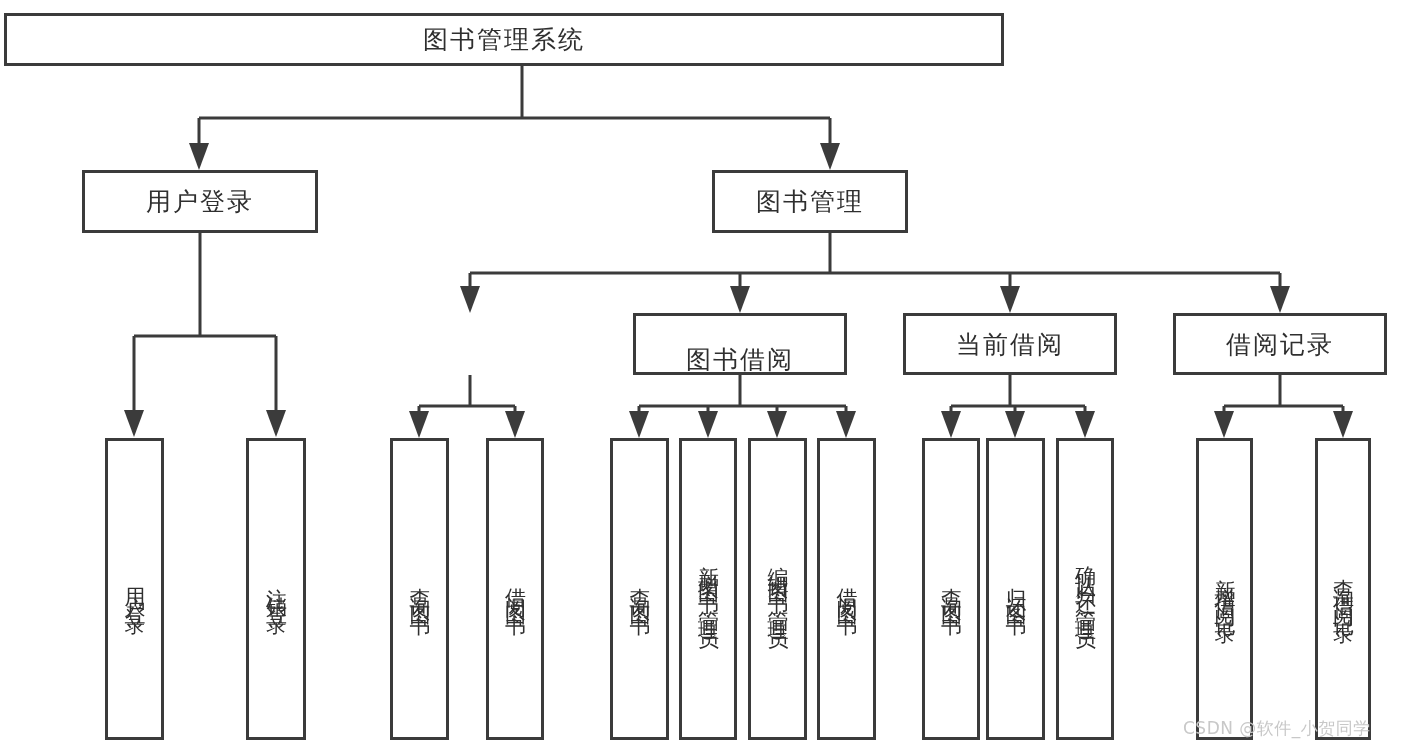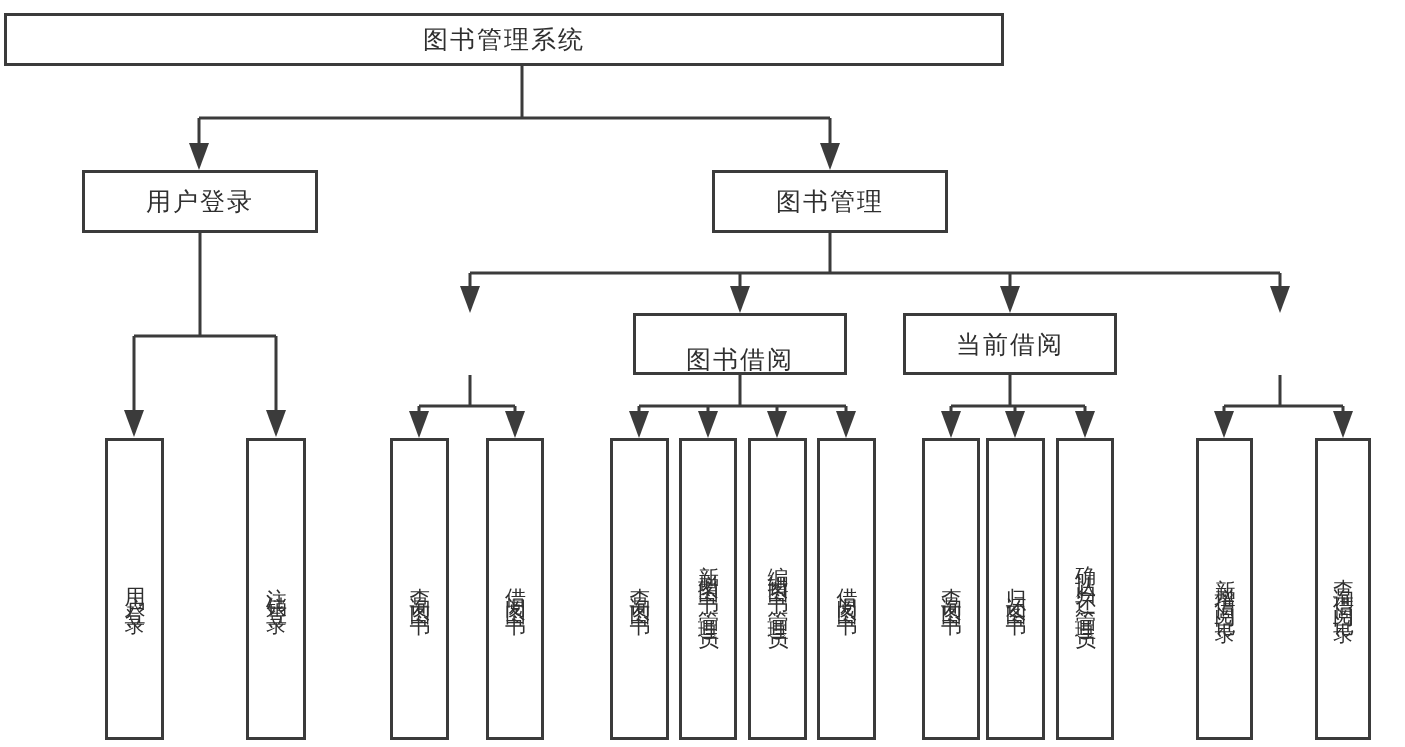--- a/index.html
+++ b/index.html
@@ -73,29 +73,32 @@
     </g>
   </svg>
 
   <div class="node h-node" style="left:4px; top:13px; width:1000px; height:53px;">
     <span class="lbl">图书管理系统</span>
   </div>
 
   <div class="node h-node" style="left:82px; top:170px; width:236px; height:63px;">
     <span class="lbl">用户登录</span>
   </div>
-  <div class="node h-node" style="left:712px; top:170px; width:236px; height:63px;">
+  <div class="node h-node" style="left:712px; top:170px; width:196px; height:63px;">
     <span class="lbl">图书管理</span>
   </div>
 
   <div class="node h-node" style="left:633px; top:313px; width:214px; height:62px;align-items:flex-end;">
     <span class="lbl">图书借阅</span>
   </div>
   <div class="node h-node" style="left:903px; top:313px; width:214px; height:62px;text-align:right;">
     <span class="lbl">当前借阅</span>
+  </div>
+  <div class="node h-node" style="left:1173px; top:313px; width:214px; height:62px;">
+    <span class="lbl">借阅记录</span>
   </div>
 
   <div class="node v-node" style="left:105px; width:59px;">
     <span class="lbl">用户登录</span>
   </div>
   <div class="node v-node" style="left:246px; width:60px;">
     <span class="lbl">注销登录</span>
   </div>
 
   <div class="node v-node" style="left:390px; width:59px;">
@@ -128,14 +131,15 @@
     <span class="lbl">确认归还（管理员）</span>
   </div>
 
   <div class="node v-node" style="left:1196px; width:57px;">
     <span class="lbl">新增借阅记录</span>
   </div>
   <div class="node v-node" style="left:1315px; width:56px;">
     <span class="lbl">查询借阅记录</span>
   </div>
 
+  <div class="watermark">CSDN @软件_小贺同学</div>
 
 </div>
 
 </body></html>

